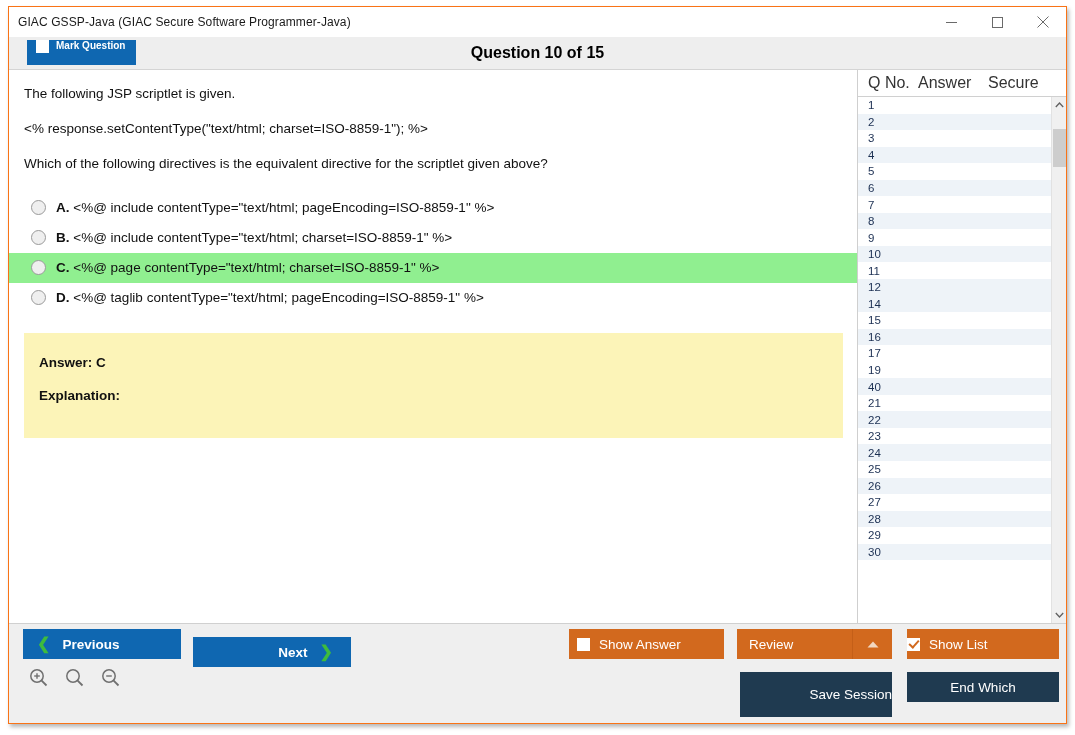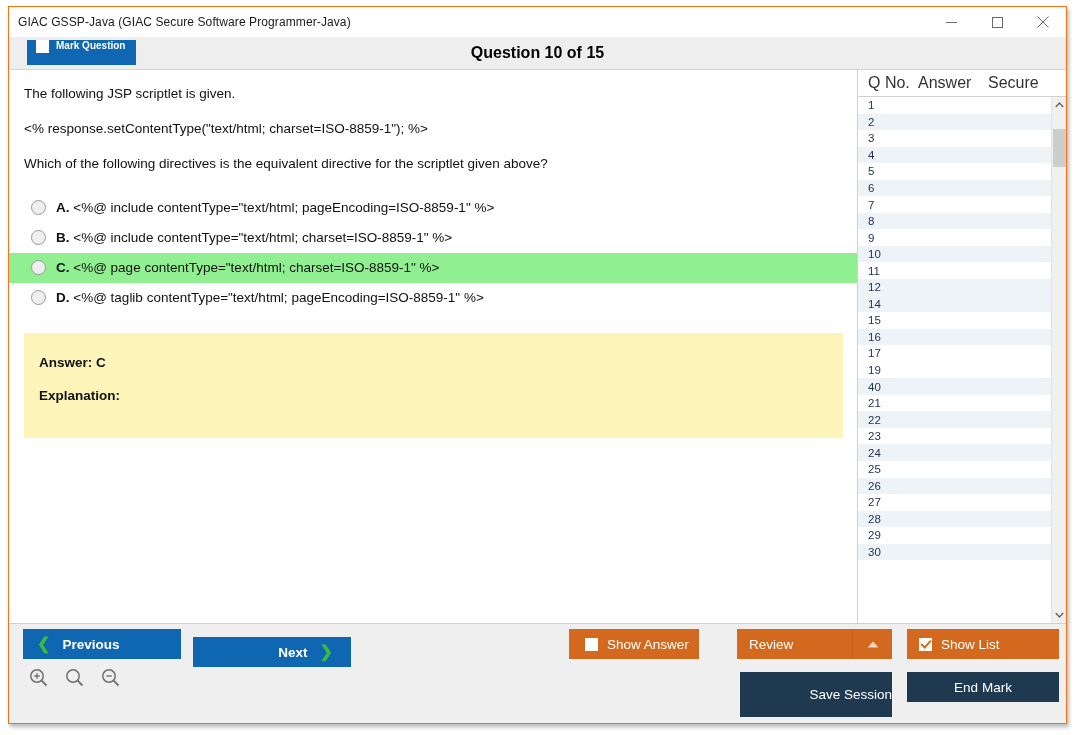--- a/index.html
+++ b/index.html
@@ -224,37 +224,37 @@
     left: 14px; top: 5px; width: 158px; height: 30px;
     padding-left: 14px; gap: 12px;
   }
   #next-button {
     left: 184px; top: 13px; width: 158px; height: 30px;
     justify-content: flex-end; padding-right: 18px; gap: 12px;
   }
   .chev { color: #3ebb3e; font-size: 16px; font-weight: bold; line-height: 1; }
 
   #show-answer-button {
-    left: 560px; top: 5px; width: 130px; height: 30px;
-    padding-left: 16px; gap: 9px;
+    left: 560px; top: 5px; width: 155px; height: 30px;
+    padding-left: 8px; gap: 9px;
   }
   #review-dropdown {
     left: 728px; top: 5px; width: 155px; height: 30px;
     padding-left: 12px;
   }
   #review-caret {
     position: absolute; right: 0; top: 0;
     width: 40px; height: 30px;
     border-left: 1px solid #c45f18;
     display: flex; align-items: center; justify-content: center;
     font-size: 10px; color: #f2d7c0;
   }
   #show-list-button {
     left: 898px; top: 5px; width: 152px; height: 30px;
-    padding-left: 12px; gap: 9px;
+    gap: 9px;
   }
   #save-session-button {
     left: 731px; top: 48px; width: 152px; height: 45px;
     justify-content: flex-end;
   }
   #end-exam-button {
     left: 898px; top: 48px; width: 152px; height: 30px;
     justify-content: center;
   }
 
@@ -529,21 +529,21 @@
     <div class="btn btn-orange" id="show-list-button">
       <span class="cb-box checked"></span>
       <span>Show List</span>
     </div>
 
     <div class="btn btn-navy" id="save-session-button">
       <span>Save Session</span>
     </div>
 
     <div class="btn btn-navy" id="end-exam-button">
-      <span>End Mark</span>
+      <span>End Which</span>
     </div>
 
     <div id="zoom-controls">
       <span class="zoom-icon">
         <svg width="19" height="19" viewBox="0 0 19 19">
           <circle cx="8" cy="8" r="6.2" fill="none" stroke="currentColor" stroke-width="1.5"></circle>
           <line x1="12.4" y1="12.4" x2="17.5" y2="17.5" stroke="currentColor" stroke-width="1.8"></line>
           <line x1="5.2" y1="8" x2="10.8" y2="8" stroke="currentColor" stroke-width="1.4"></line>
           <line x1="8" y1="5.2" x2="8" y2="10.8" stroke="currentColor" stroke-width="1.4"></line>
         </svg>

